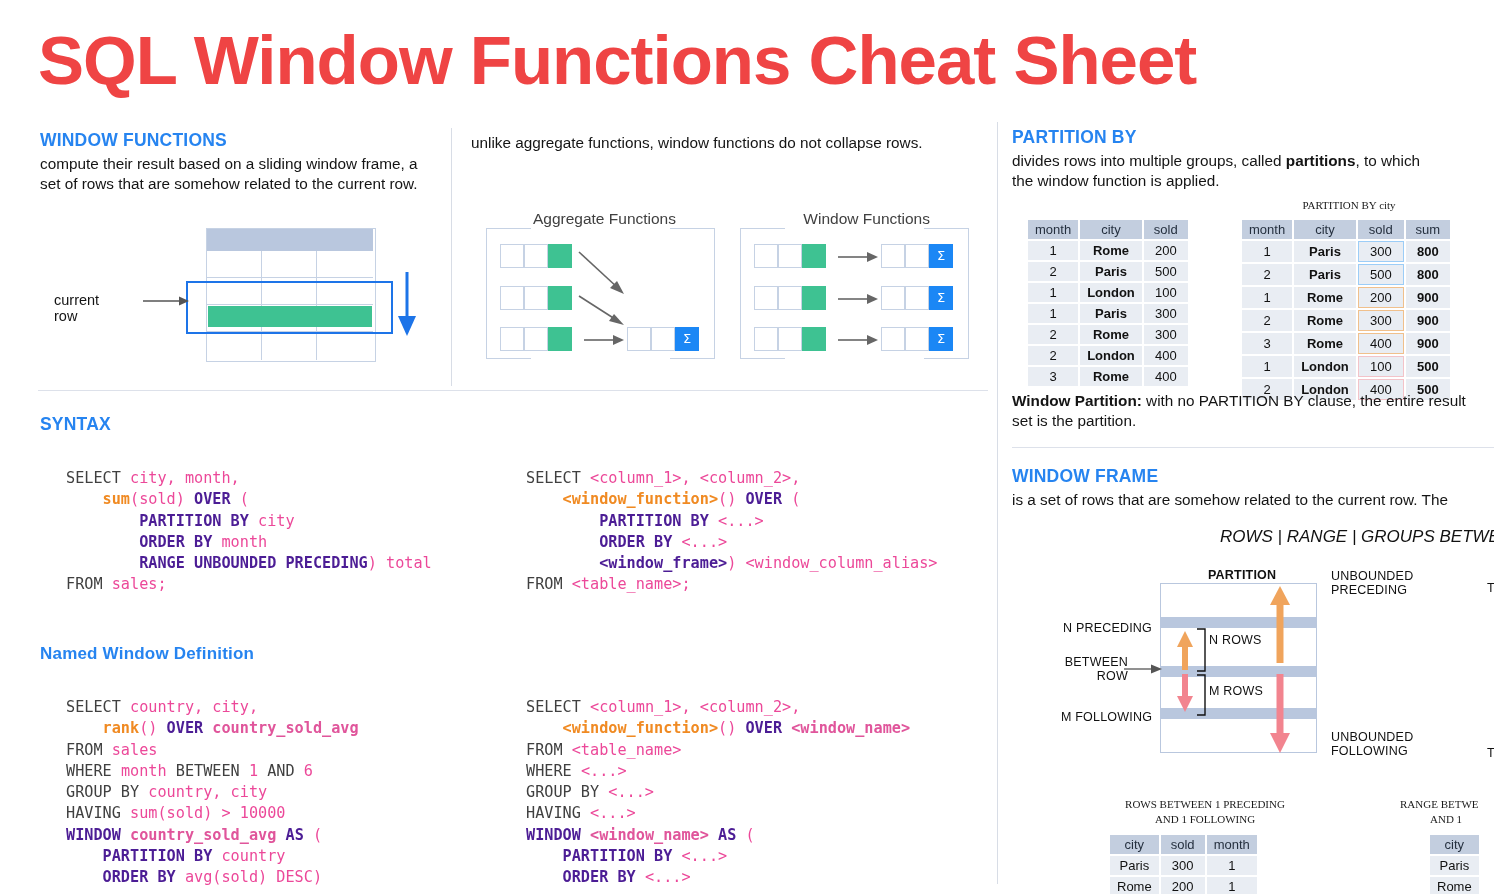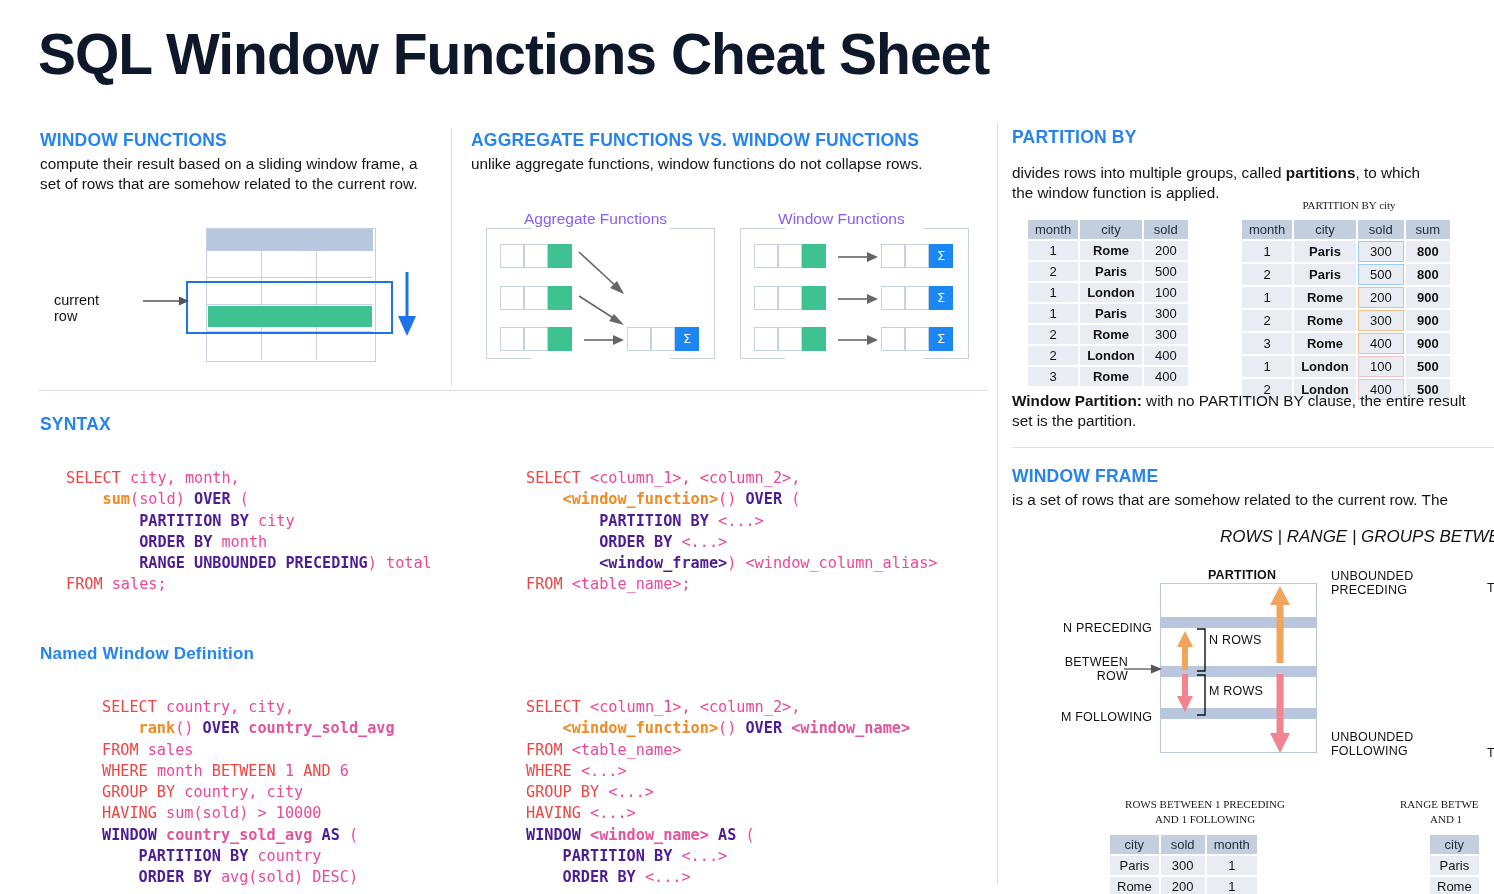--- a/index.html
+++ b/index.html
@@ -1,36 +1,36 @@
 <!DOCTYPE html>
 <html><head>
 <meta charset="utf-8">
 <style>
   html,body{margin:0;padding:0;background:#ffffff;}
   body{width:1494px;height:894px;overflow:hidden;font-family:"Liberation Sans",sans-serif;color:#1a1a1a;}
   .page{position:relative;width:1494px;height:894px;}
 
   
-  .title{position:absolute;left:38px;top:26px;font-size:57px;font-weight:bold;letter-spacing:-1px;
-         font-family:"Liberation Sans",sans-serif;color:#0f172a;line-height:1;}
+  .title{position:absolute;left:38px;top:26px;font-size:69px;font-weight:bold;letter-spacing:-1px;
+         font-family:"Liberation Sans",sans-serif;color:#ef4444;line-height:1;}
 
   
   .vline{position:absolute;width:1px;background:#d8dde6;}
   .hline{position:absolute;height:1px;background:#dde1ea;}
 
   
   .sec-h{color:#2684f0;font-weight:bold;font-size:17.5px;letter-spacing:.2px;}
   .sec-h.sm{font-size:17px;}
   .sec-p{font-size:15.3px;line-height:1.33;color:#141414;}
   .sec-p b{font-weight:bold;}
 
   
   .code{font-family:"DejaVu Sans Mono","Liberation Mono",monospace;font-size:15.2px;line-height:21.3px;
         white-space:pre;color:#2b2b2b;}
-  .kw{color:#ef4444;}
+  .kw{color:#404040;}
   .kwb{color:#4c1d95;font-weight:bold;}
   .fn{color:#f08a22;font-weight:bold;}
   .nm{color:#e0559b;font-weight:bold;}
   .pl{color:#ec4899;}
 
   
   table.dt{border-collapse:separate;border-spacing:2px 2px;font-size:13px;
            font-family:"Liberation Sans",sans-serif;}
   table.dt th{background:#c3cedf;color:#25303f;font-weight:normal;padding:2px 7px;text-align:center;}
   table.dt td{background:#e9edf3;color:#111;padding:2px 7px;text-align:center;min-width:30px;}
@@ -51,21 +51,21 @@
   .wf-grid{position:absolute;border:1px solid #c6d2e4;background:#fff;}
   .wf-hdr{position:absolute;background:#b9c7de;}
   .wf-cell{position:absolute;border-right:1px solid #c6d2e4;border-bottom:1px solid #c6d2e4;box-sizing:border-box;}
   .wf-green{position:absolute;background:#3ec292;}
   .wf-sel{position:absolute;border:2.5px solid #1d74e8;box-sizing:border-box;}
   .lbl{position:absolute;font-size:14.5px;color:#141414;font-family:"Liberation Sans",sans-serif;}
 
   
   .panel{position:absolute;box-sizing:border-box;}
   .panel .brk{position:absolute;border:1px solid #c6d2e4;}
-  .p-title{position:absolute;font-size:15.5px;color:#8b5cf6;text-align:left;}
+  .p-title{position:absolute;font-size:15.5px;color:#404040;text-align:right;}
   .rowbox{position:absolute;display:flex;}
   .rowbox i{display:block;width:24px;height:24px;border:1px solid #c6d2e4;background:#fff;box-sizing:border-box;}
   .rowbox i.g{background:#3ec292;border-color:#3ec292;}
   .rowbox i.sig{background:#1b87f5;border-color:#1b87f5;color:#fff;font-style:normal;
                 font-size:13px;text-align:center;line-height:22px;font-family:"DejaVu Sans",sans-serif;}
 
   
   .fr-box{position:absolute;border:1px solid #b9c7de;background:#fff;box-sizing:border-box;}
   .fr-band{position:absolute;background:#b9c7de;}
   .fr-lab{position:absolute;font-size:12.5px;color:#111;font-family:"Liberation Sans",sans-serif;letter-spacing:.2px;}
@@ -112,21 +112,20 @@
       <line x1="0" y1="9" x2="38" y2="9" stroke="#555" stroke-width="1.6"></line>
       <polygon points="46,9 36,4.5 36,13.5" fill="#555"></polygon>
     </svg>
     <svg style="position:absolute;left:396px;top:272px;" width="22" height="66">
       <line x1="11" y1="0" x2="11" y2="50" stroke="#1d74e8" stroke-width="3"></line>
       <polygon points="11,64 2,44 20,44" fill="#1d74e8"></polygon>
     </svg>
   </div>
 
   <div style="position:absolute;left:471px;top:130px;width:520px;">
-    <div class="sec-h">AGGREGATE FUNCTIONS VS. WINDOW FUNCTIONS</div>
     <div class="sec-p" style="margin-top:3px;">unlike aggregate functions, window functions do not collapse rows.</div>
   </div>
 
   <div class="panel" style="left:486px;top:228px;width:228px;height:130px;">
     <div class="brk" style="left:0;top:0;width:44px;height:129px;border-right:none;border-top-color:#c6d2e4;"></div>
     <div class="brk" style="left:184px;top:0;width:44px;height:129px;border-left:none;"></div>
     <div class="p-title" style="left:38px;top:-18px;width:152px;background:#fff;">Aggregate Functions</div>
     <div class="rowbox" style="left:14px;top:16px;">
         <i></i>
         <i></i>
@@ -219,42 +218,42 @@
   <div class="code" style="position:absolute;left:526px;top:468px;"><span class="kw">SELECT </span><span class="pl">&lt;column_1&gt;, &lt;column_2&gt;,</span>
 <span class="pl">    </span><span class="fn">&lt;window_function&gt;</span><span class="pl">() </span><span class="kwb">OVER</span><span class="pl"> (</span>
 <span class="pl">        </span><span class="kwb">PARTITION BY</span><span class="pl"> &lt;...&gt;</span>
 <span class="pl">        </span><span class="kwb">ORDER BY</span><span class="pl"> &lt;...&gt;</span>
 <span class="pl">        </span><span class="kwb">&lt;window_frame&gt;</span><span class="pl">) &lt;window_column_alias&gt;</span>
 <span class="kw">FROM </span><span class="pl">&lt;table_name&gt;;</span></div>
 
   <div style="position:absolute;left:40px;top:644px;">
     <div class="sec-h sm">Named Window Definition</div>
   </div>
-  <div class="code" style="position:absolute;left:66px;top:697px;margin-left:36px;"><span class="kw">SELECT </span><span class="pl">country, city,</span>
+  <div class="code" style="position:absolute;left:66px;top:697px;"><span class="kw">SELECT </span><span class="pl">country, city,</span>
 <span class="pl">    </span><span class="fn">rank</span><span class="pl">() </span><span class="kwb">OVER</span><span class="pl"> </span><span class="nm">country_sold_avg</span>
 <span class="kw">FROM </span><span class="pl">sales</span>
 <span class="kw">WHERE </span><span class="pl">month </span><span class="kw">BETWEEN</span><span class="pl"> 1 </span><span class="kw">AND</span><span class="pl"> 6</span>
 <span class="kw">GROUP BY </span><span class="pl">country, city</span>
 <span class="kw">HAVING </span><span class="pl">sum(sold) &gt; 10000</span>
 <span class="kwb">WINDOW </span><span class="nm">country_sold_avg</span><span class="pl"> </span><span class="kwb">AS</span><span class="pl"> (</span>
 <span class="pl">    </span><span class="kwb">PARTITION BY</span><span class="pl"> country</span>
 <span class="pl">    </span><span class="kwb">ORDER BY</span><span class="pl"> avg(sold) DESC)</span></div>
   <div class="code" style="position:absolute;left:526px;top:697px;"><span class="kw">SELECT </span><span class="pl">&lt;column_1&gt;, &lt;column_2&gt;,</span>
 <span class="pl">    </span><span class="fn">&lt;window_function&gt;</span><span class="pl">() </span><span class="kwb">OVER</span><span class="pl"> </span><span class="nm">&lt;window_name&gt;</span>
 <span class="kw">FROM </span><span class="pl">&lt;table_name&gt;</span>
 <span class="kw">WHERE </span><span class="pl">&lt;...&gt;</span>
 <span class="kw">GROUP BY </span><span class="pl">&lt;...&gt;</span>
 <span class="kw">HAVING </span><span class="pl">&lt;...&gt;</span>
 <span class="kwb">WINDOW </span><span class="nm">&lt;window_name&gt;</span><span class="pl"> </span><span class="kwb">AS</span><span class="pl"> (</span>
 <span class="pl">    </span><span class="kwb">PARTITION BY</span><span class="pl"> &lt;...&gt;</span>
 <span class="pl">    </span><span class="kwb">ORDER BY</span><span class="pl"> &lt;...&gt;</span></div>
 
   <div style="position:absolute;left:1012px;top:127px;width:430px;">
     <div class="sec-h">PARTITION BY</div>
-    <div class="sec-p" style="margin-top:15px;"><span>divides rows into multiple groups, called </span><b>partitions</b><span>, to which the window function is applied.</span></div>
+    <div class="sec-p" style="margin-top:3px;"><span>divides rows into multiple groups, called </span><b>partitions</b><span>, to which the window function is applied.</span></div>
   </div>
 
   <div class="tbl-cap" style="position:absolute;left:1239px;top:199px;width:220px;">PARTITION BY city</div>
 
   <table class="dt" style="position:absolute;left:1026px;top:218px;">
       <thead>
         <tr>
           <th>month</th>
           <th>city</th>
           <th>sold</th>

